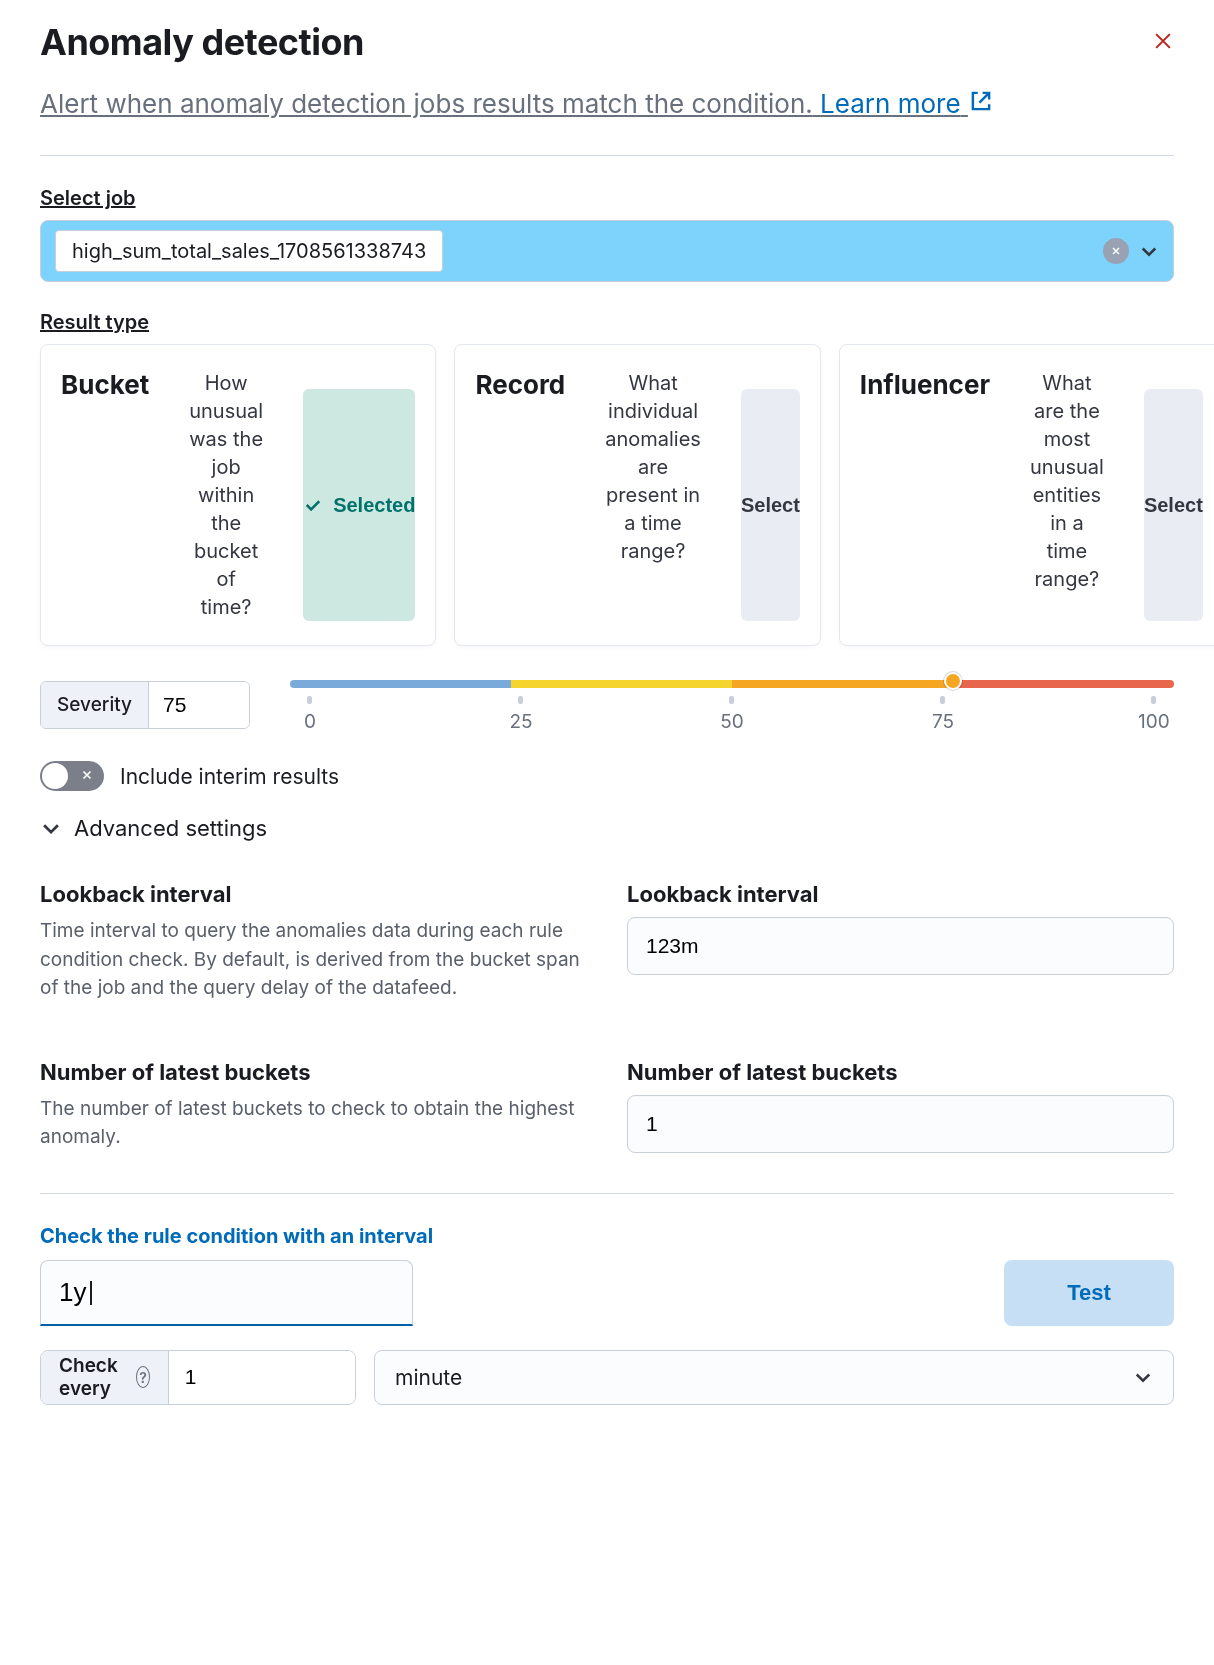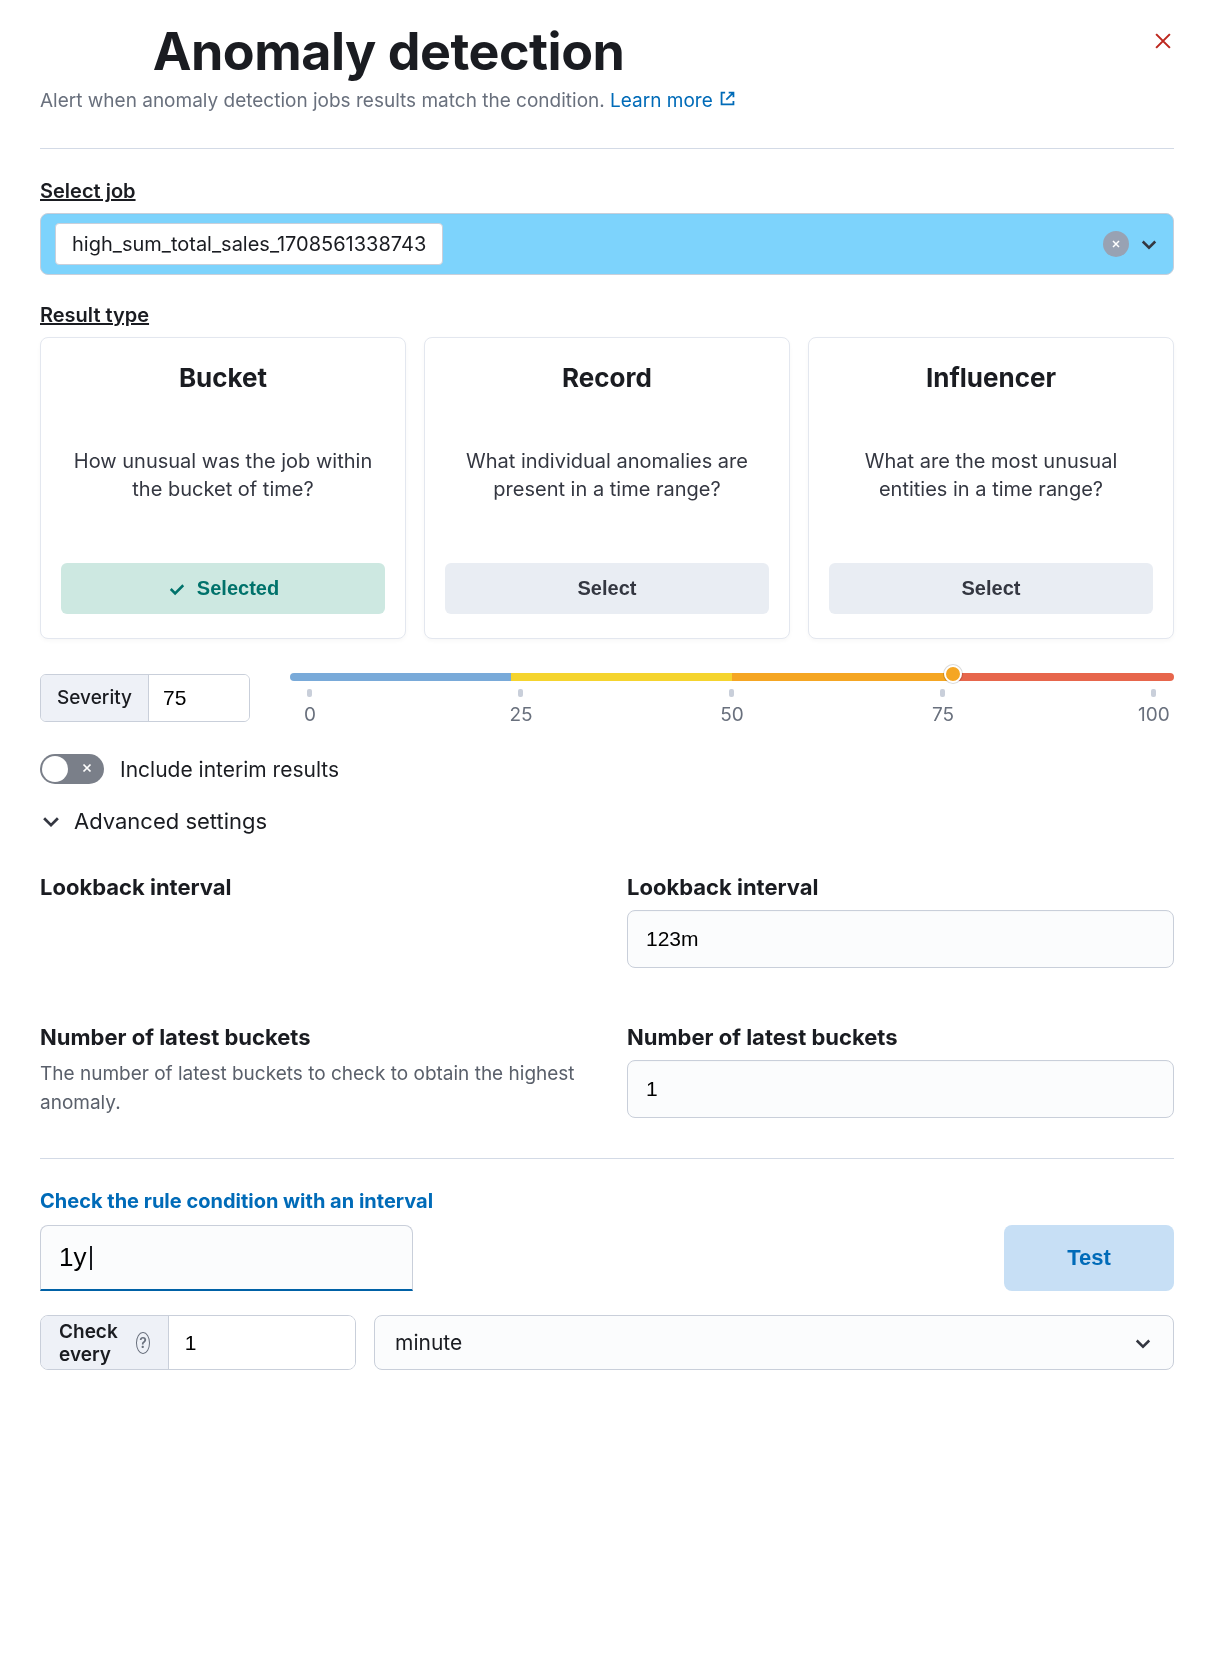--- a/index.html
+++ b/index.html
@@ -4,22 +4,22 @@
 <style>
   * { box-sizing: border-box; margin: 0; padding: 0; }
   body {
     font-family: Inter, -apple-system, BlinkMacSystemFont, "Segoe UI", Helvetica, Arial, sans-serif;
     background: #fff;
     color: #1a1c21;
     padding: 20px 40px;
     width: 1214px;
   }
   .header-row { display: flex; justify-content: space-between; align-items: flex-start; }
-  .title { font-size: 52px; font-weight: 700; letter-spacing: -0.5px; text-align: center; }
-  .subtitle { font-size: 19px; color: #69707d; margin-top: 6px; }
+  .title { font-size: 36px; font-weight: 700; letter-spacing: -0.5px; }
+  .subtitle { font-size: 26px; color: #69707d; margin-top: 24px; text-decoration: underline; }
   .learn-more { color: #006bb8; text-decoration: none; }
   .close-x { color: #bd271e; font-size: 28px; cursor: pointer; line-height: 1; margin-top: 8px; }
   .divider { border: none; border-top: 1px solid #d3dae6; margin: 36px 0 30px 0; }
 
   .label { font-size: 20px; font-weight: 600; margin-bottom: 10px; color: #1a1c21; text-decoration: underline; }
   .combo {
     border: 1px solid #c9cfda; border-radius: 8px; background: #7dd3fc;
     display: flex; align-items: center; padding: 9px 14px; gap: 10px; box-shadow: inset 0 1px 1px rgba(0,0,0,0.02);
   }
   .chip {
@@ -30,21 +30,21 @@
   .clear-circle {
     width: 26px; height: 26px; border-radius: 50%; background: #98a2b3;
     display: inline-flex; align-items: center; justify-content: center; color: #fff; font-size: 15px; cursor: pointer;
   }
   .chev-down { width: 20px; height: 20px; display:inline-block; color:#343741; }
 
   .cards { display: flex; gap: 18px; margin-top: 10px; }
   .card {
     flex: 1; border: 1px solid #e3e7ef; border-radius: 8px; background: #fff;
     padding: 24px 20px; text-align: center; box-shadow: 0 2px 4px rgba(0,0,0,0.03);
-    display: flex; flex-direction: column; gap: 40px;
+    display: flex;  gap: 40px;
   }
   .card h3 { font-size: 26px; font-weight: 700; margin-bottom: 14px; }
   .card p { font-size: 20px; color: #343741; line-height: 1.4; flex: 1; }
   .card-btn {
     margin-top: 20px; border: none; border-radius: 6px; padding: 14px 0;
     font-size: 20px; font-weight: 600; cursor: pointer; background: #e9edf3; color: #343741;
     display: flex; align-items: center; justify-content: center; gap: 10px;
   }
   .card-btn.selected { background: #cde8e1; color: #00726b; }
 
@@ -219,20 +219,21 @@
 <div class="adv-row">
   <svg viewBox="0 0 16 16" width="22" height="22">
       <path fill="none" stroke="#343741" stroke-width="2" d="M3 6l5 5 5-5"></path>
     </svg>
   <span class="adv-label">Advanced settings</span>
 </div>
 
 <div class="two-col">
   <div class="col">
     <h4>Lookback interval</h4>
+    <p class="desc">Time interval to query the anomalies data during each rule condition check. By default, is derived from the bucket span of the job and the query delay of the datafeed.</p>
   </div>
   <div class="col">
     <h4>Lookback interval</h4>
     <input class="text-input" value="123m" style="">
   </div>
 </div>
 
 <div class="two-col" style="margin-top:56px;">
   <div class="col">
     <h4>Number of latest buckets</h4>

